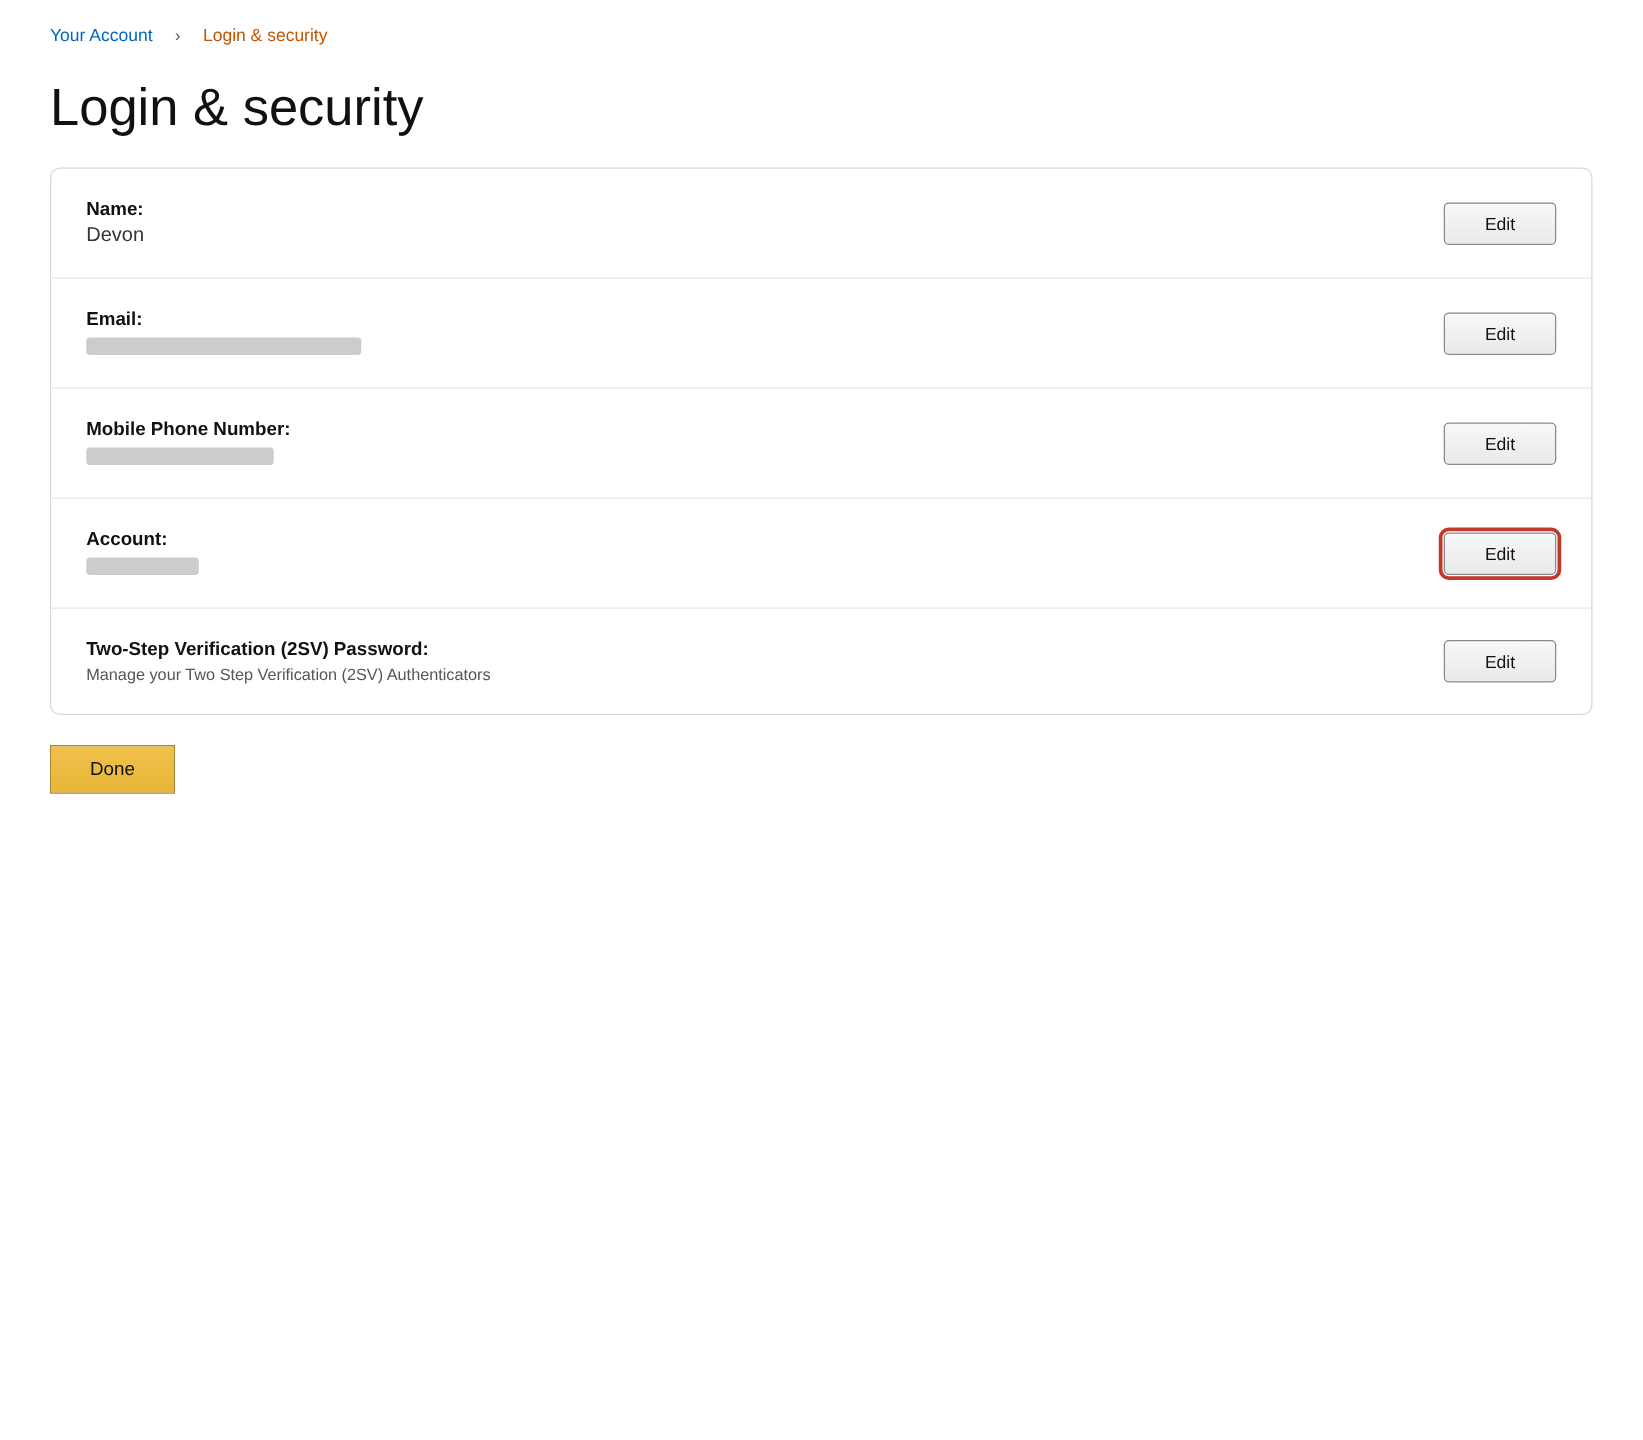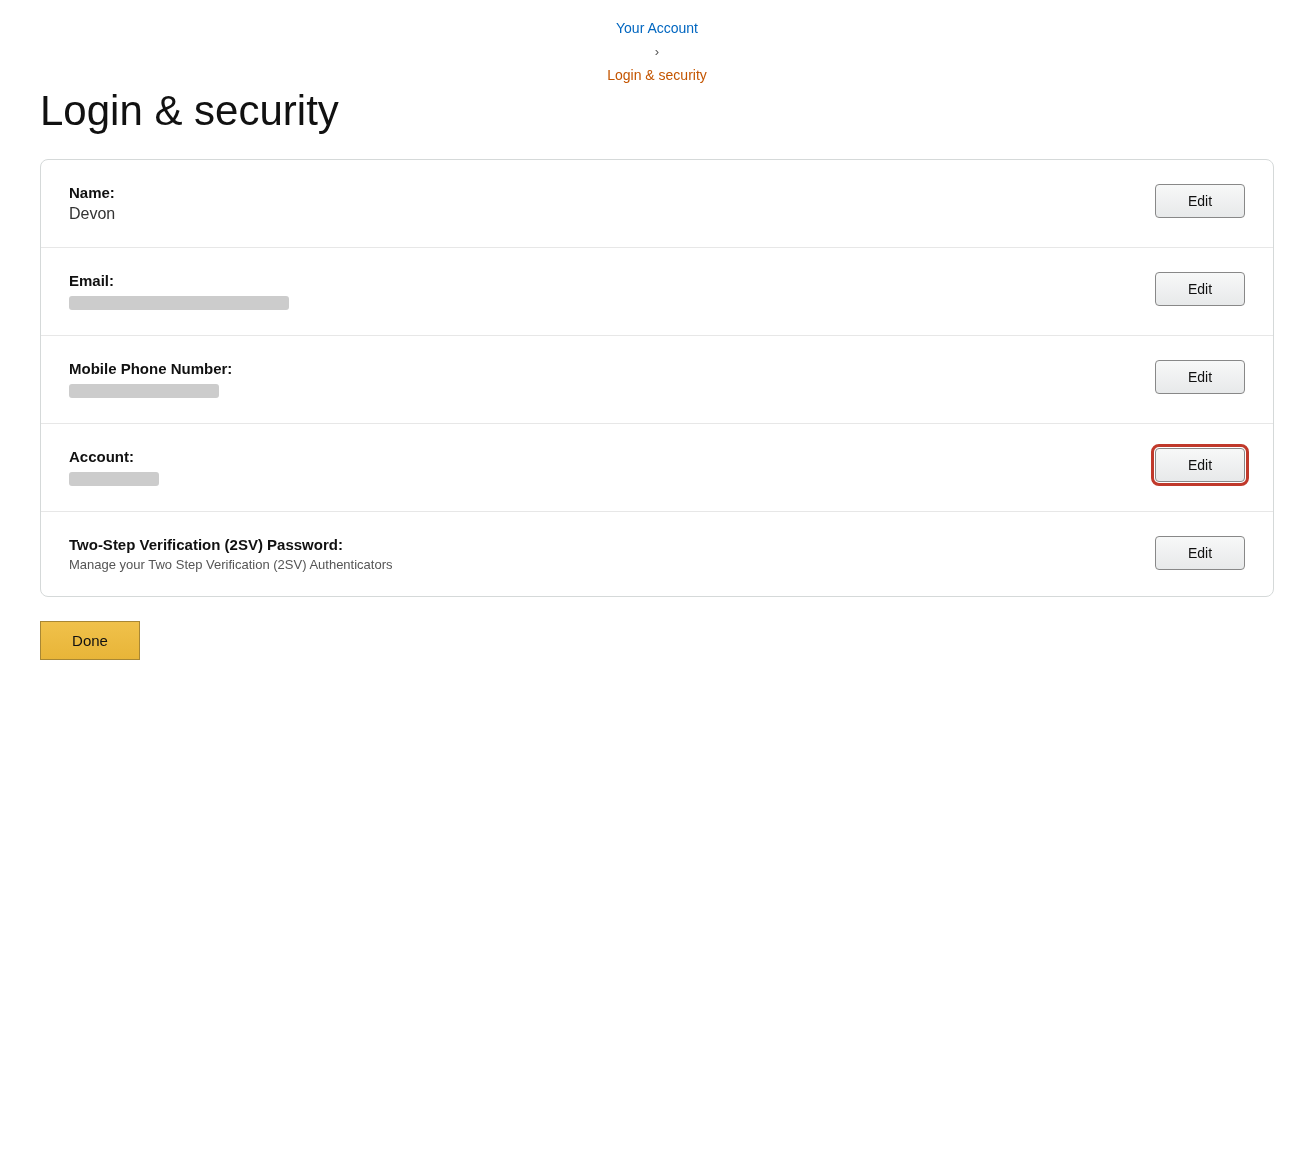--- a/index.html
+++ b/index.html
@@ -8,24 +8,23 @@
       background: #fff;
       color: #111;
       padding: 20px 40px;
       max-width: 1314px;
     }
 
     
     .breadcrumb {
       display: flex;
       align-items: center;
-      gap: 8px;
+      gap: 18px;
       font-size: 14px;
-      margin-bottom: 4px;
-      flex-direction: column;
+      margin-bottom: 26px;
     }
     .breadcrumb-your-account {
       color: #0066c0;
       cursor: pointer;
       text-decoration: none;
     }
     .breadcrumb-separator {
       color: #555;
       font-size: 13px;
     }
@@ -45,21 +44,21 @@
     .security-card {
       border: 1px solid #d5d9d9;
       border-radius: 8px;
       overflow: hidden;
       margin-bottom: 24px;
     }
 
     
     .security-row {
       display: flex;
-      align-items: flex-start;
+      align-items: center;
       justify-content: space-between;
       padding: 24px 28px;
       border-bottom: 1px solid #e7e7e7;
       gap: 15px;
     }
     .security-row:last-child {
       border-bottom: none;
     }
 
     .row-left {

